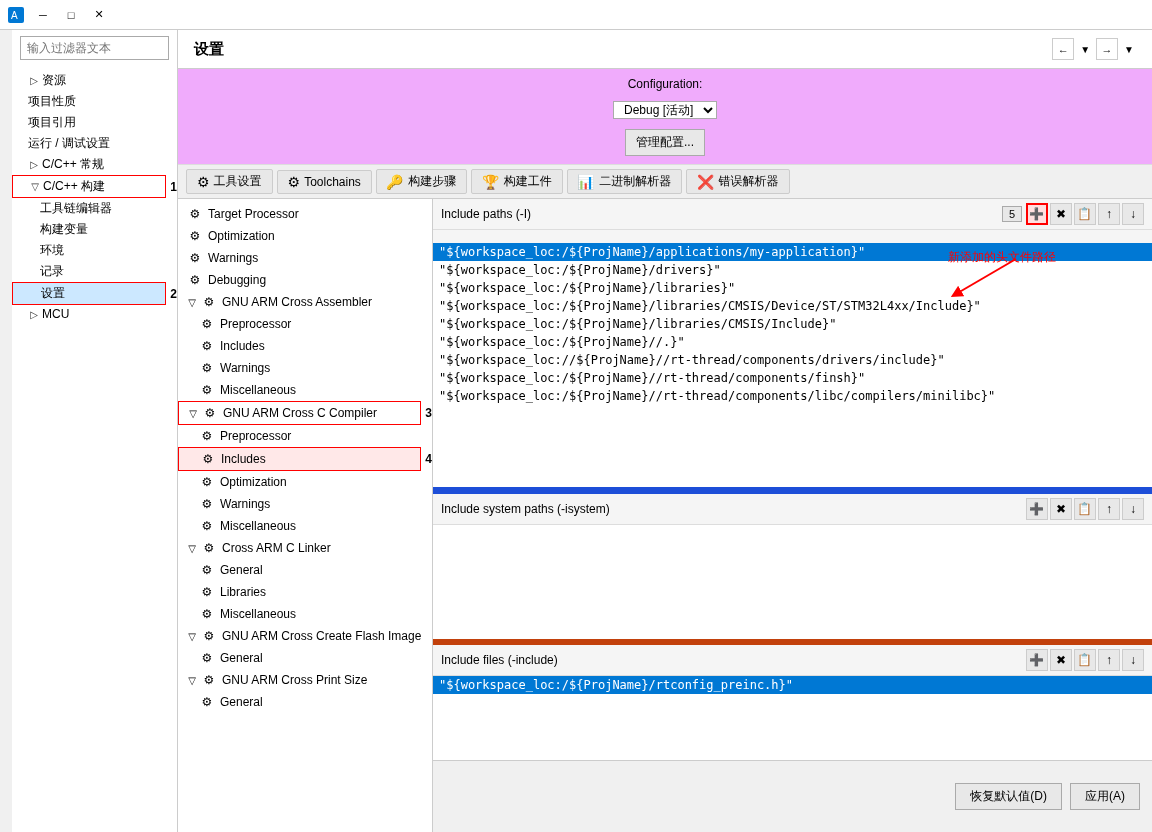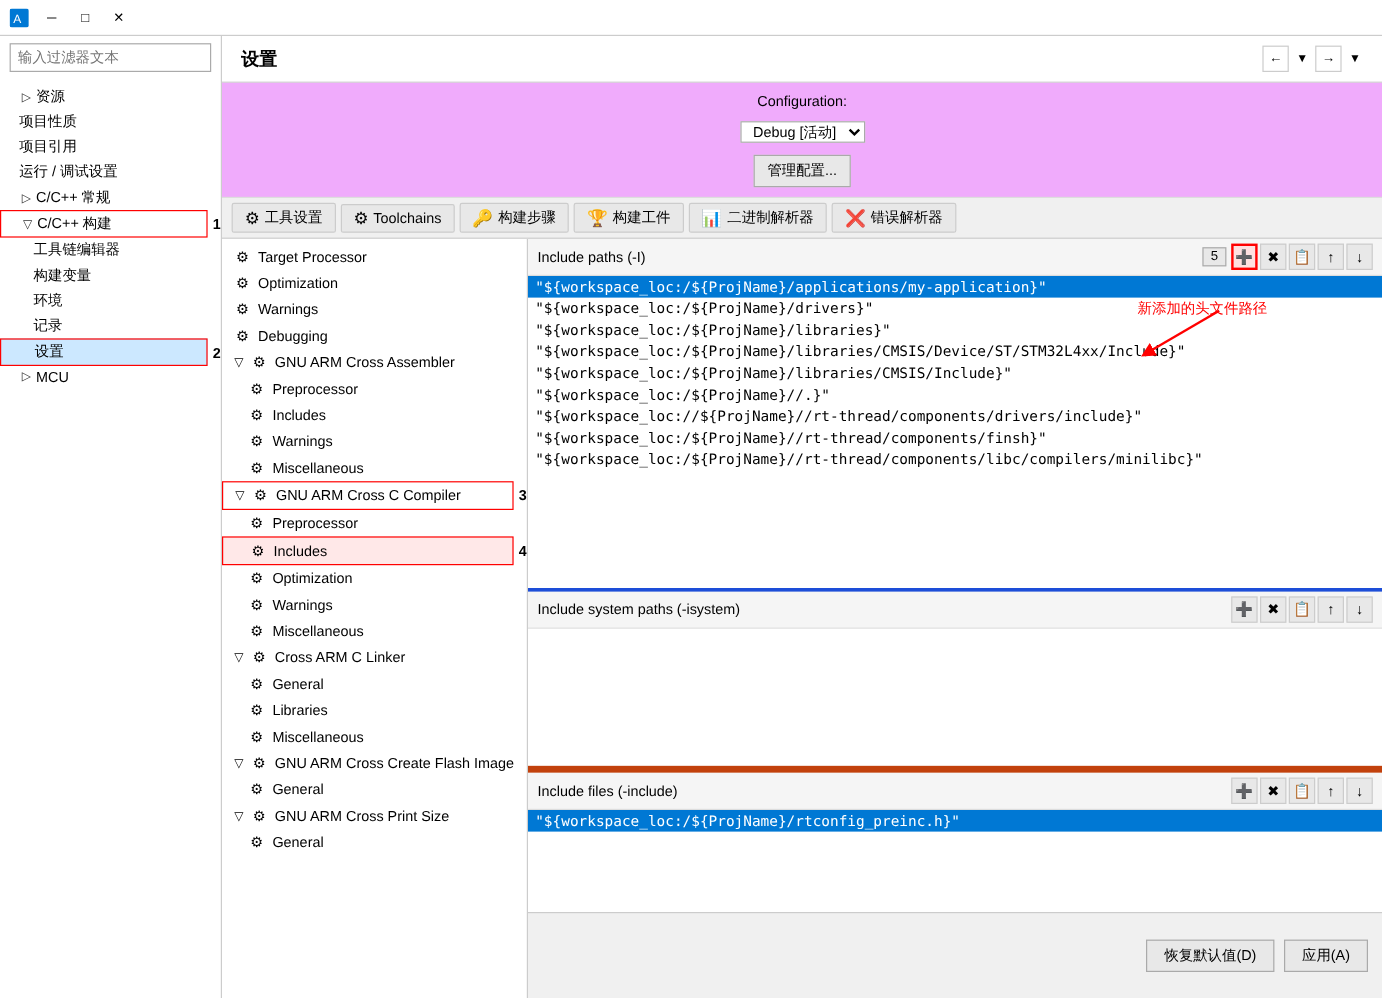--- a/index.html
+++ b/index.html
@@ -9,21 +9,21 @@
     .titlebar { background: #fff; border-bottom: 1px solid #ccc; display: flex; align-items: center; height: 30px; padding: 0 8px; user-select: none; }
     .titlebar-icon { width: 16px; height: 16px; margin-right: 6px; display: flex; align-items: center; justify-content: center; }
     .titlebar-title { flex: 1; font-size: 12px; }
     .titlebar-controls { display: flex; gap: 2px; }
     .titlebar-btn { width: 26px; height: 20px; border: none; background: transparent; cursor: pointer; font-size: 11px; display: flex; align-items: center; justify-content: center; }
 
     
     .main-layout { display: flex; height: calc(832px - 30px); }
 
     
-    .sidebar { width: 185px; background: #fff; border-right: 1px solid #ccc; display: flex; flex-direction: column; }
+    .sidebar { width: 166px; background: #fff; border-right: 1px solid #ccc; display: flex; flex-direction: column; margin-left: 12px; }
     .sidebar-search { padding: 6px 8px; }
     .sidebar-search input { width: 100%; height: 24px; border: 1px solid #aaa; padding: 2px 6px; font-size: 12px; font-family: inherit; }
     .sidebar-tree { flex: 1; overflow-y: auto; padding: 4px 0; }
     .tree-item { display: flex; align-items: center; padding: 2px 8px 2px 16px; cursor: pointer; white-space: nowrap; }
     .tree-item.selected { background: #cce8ff; }
     .tree-expand { width: 12px; height: 12px; display: inline-flex; align-items: center; justify-content: center; margin-right: 2px; font-size: 10px; color: #333; }
     .tree-indent1 { padding-left: 16px; }
     .tree-indent2 { padding-left: 28px; }
     .tree-label { font-size: 12px; }
     .btn { padding: 4px 14px; border: 1px solid #aaa; background: #e8e8e8; cursor: pointer; font-size: 12px; font-family: inherit; }
@@ -310,21 +310,21 @@
           <span>GNU ARM Cross Print Size</span>
         </div>
         <div class="tp-item tp-indent2">
           <span class="tp-icon">⚙</span>
           <span>General</span>
         </div>
       </div>
 
       <div class="right-panels">
 
-        <div class="include-paths-panel" style="flex:2;display:flex;flex-direction:column;border-bottom:3px solid #1d4ed8;position:relative;">
+        <div class="include-paths-panel" style="flex:2;display:flex;flex-direction:column;border-bottom:7px solid #1d4ed8;position:relative;gap:13px;">
           <div class="panel-header">
             <span class="panel-title">Include paths (-I)</span>
             <div style="display:flex;align-items:center;">
               <span class="panel-badge">5</span>
               <div class="panel-actions">
                 <button class="panel-btn active-red" title="Add">➕</button>
                 <button class="panel-btn" title="Delete">✖</button>
                 <button class="panel-btn" title="Copy">📋</button>
                 <button class="panel-btn" title="Move Up">↑</button>
                 <button class="panel-btn" title="Move Down">↓</button>

